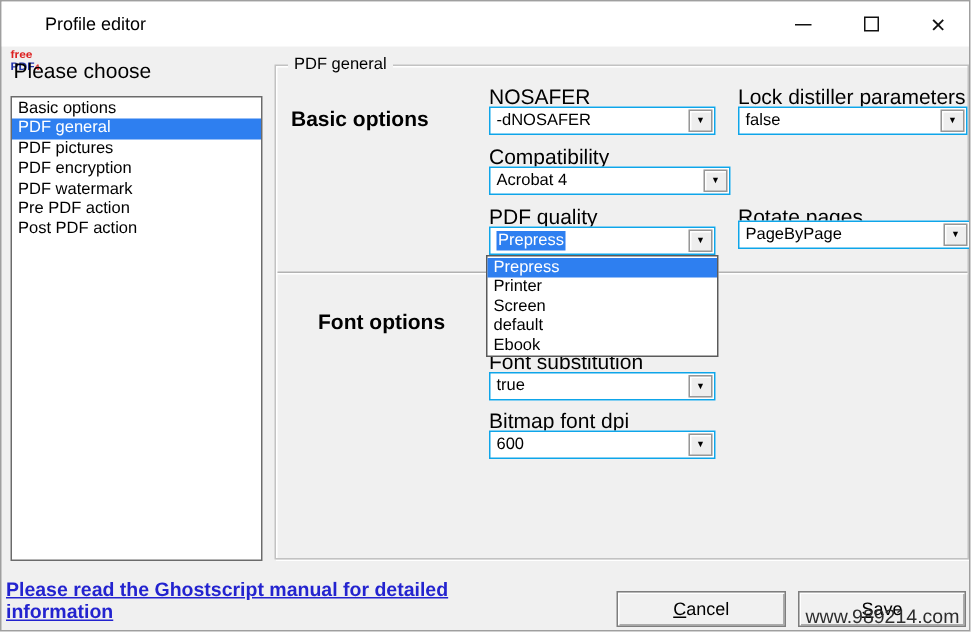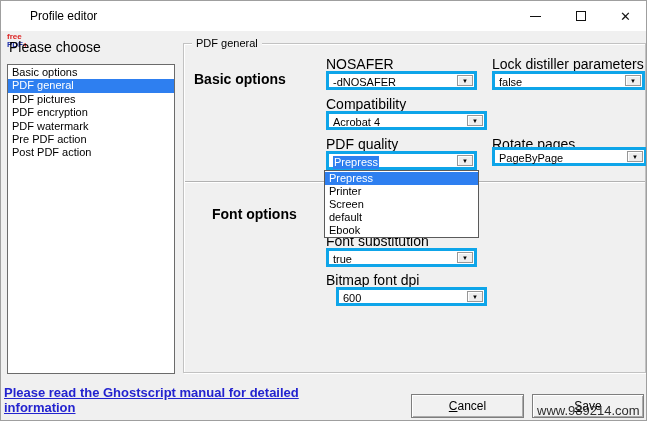--- a/index.html
+++ b/index.html
@@ -24,21 +24,21 @@
   .listbox{position:absolute;left:6px;top:63px;width:168px;height:310px;background:#fff;
            border:1px solid #6b6b6b;padding-top:1px;}
   .listbox .row{height:13.4px;font-size:11px;line-height:13.4px;padding-left:4px;color:#000;white-space:nowrap;}
   .listbox .row.sel{background:var(--sel);color:#fff;}
   
   .groupbox{position:absolute;left:182px;top:42px;width:463px;height:330px;
             border:1px solid #c2c2c2;box-shadow:1px 1px 0 #ffffff, inset 1px 1px 0 #ffffff;}
   .legend{position:absolute;left:8px;top:-7px;background:#f0f0f0;padding:0 4px;font-size:11px;}
   .divider{position:absolute;left:1px;top:137px;width:460px;height:1px;background:#b2b2b2;box-shadow:0 1px 0 #fff;}
   
-  .combo{position:absolute;height:19px;background:#fff;border:3px solid #0ea5e9;}
+  .combo{position:absolute;height:19px;background:#fff;border:1px solid #0ea5e9;}
   .combo .val{position:absolute;left:4px;top:2px;font-size:11px;line-height:13px;color:#000;white-space:nowrap;}
   .combo .val.focus{background:var(--sel);color:#fff;padding:0 1px;}
   .combo .btn{position:absolute;right:1px;top:1px;bottom:1px;width:16px;background:#eeeeee;
               border:1px solid #979797;display:flex;align-items:center;justify-content:center;
               font-size:6px;color:#000;box-shadow:inset 1px 1px 0 #fff;}
   
   .droplist{position:absolute;left:140px;top:126px;width:155px;background:#fff;
             border:1px solid #5a5a5a;z-index:20;padding:1px 0;}
   .droplist .opt{height:12.9px;font-size:11px;line-height:12.9px;padding-left:4px;color:#000;}
   .droplist .opt.hl{background:var(--sel);color:#fff;}
@@ -131,21 +131,21 @@
 
     <div class="lbl b" style="left:10px;top:162px;padding-left:18px;">Font options</div>
 
     <div class="lbl" style="left:142px;top:189px;z-index:1;">Font substitution</div>
     <div class="combo" style="left:142px;top:204px;width:151px;">
       <span class="val">true</span>
       <span class="btn">▼</span>
     </div>
 
     <div class="lbl" style="left:142px;top:228px;">Bitmap font dpi</div>
-    <div class="combo" style="left:142px;top:243px;width:151px;margin-left:10px;">
+    <div class="combo" style="left:142px;top:243px;width:151px;">
       <span class="val">600</span>
       <span class="btn">▼</span>
     </div>
   </div>
 
   <div class="link">Please read the Ghostscript manual for detailed information</div>
 
   <div class="pushbtn" style="left:410px;width:113px;">
     <span class="mn">C</span>
       <span>ancel</span>

